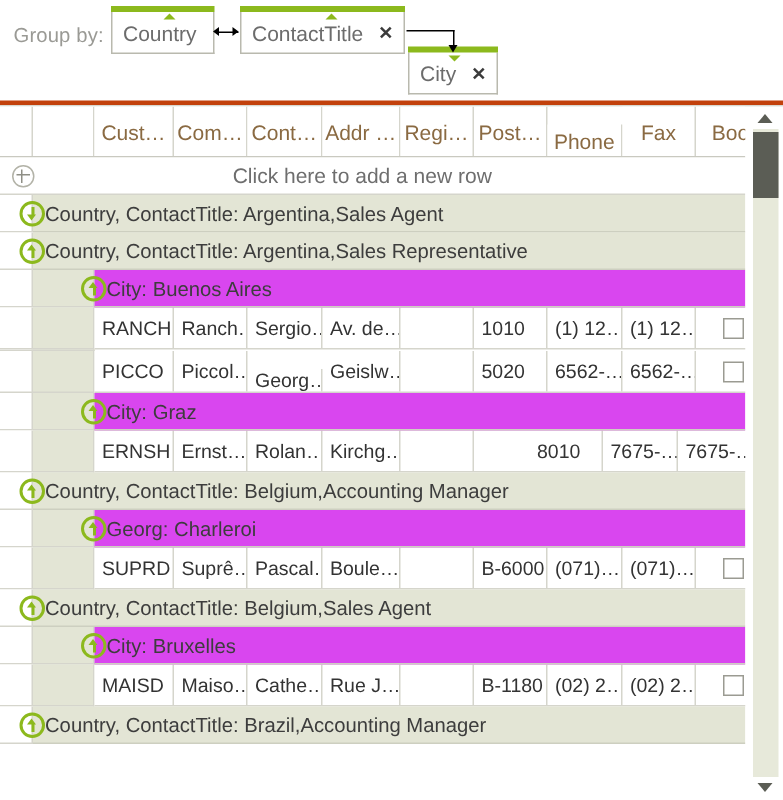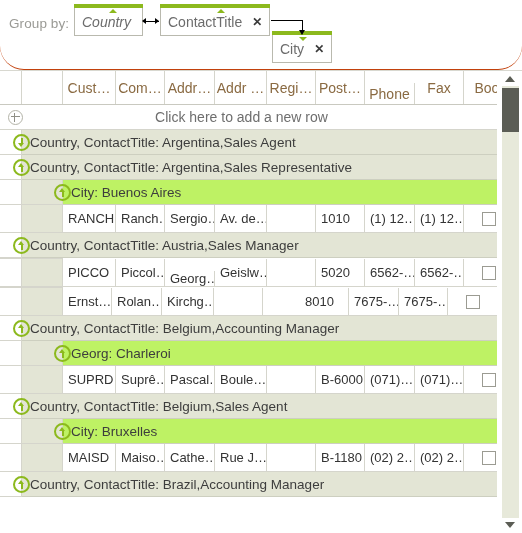--- a/index.html
+++ b/index.html
@@ -21,22 +21,21 @@
     font-size: 13px;
     color: #3d3d3d;
   }
 
   
   .groupby-panel {
     position: relative;
     height: 70px;
     box-sizing: border-box;
     background: #ffffff;
-    border-bottom: 1px solid #c2410c;
-    border-radius: 24px;
+    border-bottom: 3px solid #c2410c;
   }
   .groupby-label {
     position: absolute;
     left: 9px;
     top: 16px;
     font-size: 13.5px;
     color: #9a9a95;
     letter-spacing: .1px;
   }
   .chip {
@@ -81,21 +80,21 @@
     border-top: 4px solid #8cb91d;
   }
   .chip .chip-close {
     margin-left: 8px;
     font-size: 12px;
     font-weight: bold;
     color: #3b3b3b;
     line-height: 1;
     cursor: pointer;
   }
-  #chip-country { left: 74px; top: 8px; width: 69px; font-style: italic; }
+  #chip-country { left: 74px; top: 8px; width: 69px; }
   #chip-country .sort-caret { left: 34px; }
   #chip-contacttitle { left: 160px; top: 8px; width: 110px; }
   #chip-contacttitle .sort-caret { left: 56px; }
   #chip-city { left: 272px; top: 35px; width: 60px; }
   #chip-city .sort-caret { left: 26px; top: 2px; }
 
   .connector { position: absolute; background: #000; }
 
   
   .grid {
@@ -189,21 +188,21 @@
     align-items: center;
     background: #e4e6d7;
     box-sizing: border-box;
     border-bottom: 1px solid #cdcfc0;
     position: relative;
     flex: 1;
     display: flex;
     padding-left: 2px;
   }
   .grouprow.level1 { background: #e3e5d5; }
-  .grouprow.level2 { background: #bef264; }
+  .grouprow.level2 { background: #d946ef; }
   .grouprow-text {
     font-size: 13.5px;
     color: #3d3d3d;
     white-space: nowrap;
     padding-left: 6px;
   }
 
   
   .toggle {
     position: absolute;
@@ -332,21 +331,21 @@
   </div>
 
   <div class="grid">
     <div class="grid-viewport">
 
       <div class="header-row" id="header-row">
           <div class="header-cell spacer" style="width: 22px; flex: 0 0 22px;"></div>
           <div class="header-cell spacer" style="width: 41px; flex: 0 0 41px;"></div>
           <div class="header-cell" style="width: 53px; flex: 0 0 53px;">Cust…</div>
           <div class="header-cell" style="width: 49px; flex: 0 0 49px;">Com…</div>
-          <div class="header-cell" style="width: 50px; flex: 0 0 50px;">Addr…</div>
+          <div class="header-cell" style="width: 50px; flex: 0 0 50px;">Cont…</div>
           <div class="header-cell" style="width: 52px; flex: 0 0 52px;">Addr …</div>
           <div class="header-cell" style="width: 49px; flex: 0 0 49px; text-align: right;">Regi…</div>
           <div class="header-cell" style="width: 49px; flex: 0 0 49px;">Post…</div>
           <div class="header-cell" style="width: 50px; flex: 0 0 50px; margin-top: 12px;">Phone</div>
           <div class="header-cell" style="width: 49px; flex: 0 0 49px;">Fax</div>
           <div class="header-cell" style="width: 50px; flex: 0 0 50px;">Bool</div>
         </div>
 
       <div class="newrow">
         <div class="newrow-plus">
@@ -399,30 +398,20 @@
               <div class="cell num" style="flex: 0 0 49px;">1010</div>
               <div class="cell" style="flex: 0 0 50px;">(1) 12…</div>
               <div class="cell" style="flex: 0 0 49px;">(1) 12…</div>
               <div class="cell chk" style="flex: 0 0 50px;">
                 <div class="checkbox"></div>
               </div>
             </div>
           </div>
           <div class="row">
             <div class="gutter" style="flex: 0 0 22px;"></div>
-            <div class="grouprow level1">
-              <div class="toggle up" style="left: -9px; top: 4px;">
-                <div class="arrow-shaft"></div>
-                <div class="arrow-head"></div>
-              </div>
-              <div class="grouprow-text">Country, ContactTitle: Austria,Sales Manager</div>
-            </div>
-          </div>
-          <div class="row">
-            <div class="gutter" style="flex: 0 0 22px;"></div>
             <div class="gutter" style="flex: 0 0 41px; background: rgb(227, 229, 213);"></div>
           </div>
           <div class="row">
             <div class="gutter" style="flex: 0 0 22px;"></div>
             <div class="gutter" style="flex: 0 0 41px; background: rgb(227, 229, 213);"></div>
             <div class="datarow">
               <div class="cell" style="flex: 0 0 53px;">PICCO</div>
               <div class="cell" style="flex: 0 0 49px;">Piccol…</div>
               <div class="cell" style="flex: 0 0 50px; margin-top: 12px;">Georg…</div>
               <div class="cell" style="flex: 0 0 52px;">Geislw…</div>
@@ -431,25 +420,33 @@
               <div class="cell" style="flex: 0 0 50px;">6562-…</div>
               <div class="cell" style="flex: 0 0 49px;">6562-…</div>
               <div class="cell chk" style="flex: 0 0 50px;">
                 <div class="checkbox"></div>
               </div>
             </div>
           </div>
           <div class="row">
             <div class="gutter" style="flex: 0 0 22px;"></div>
             <div class="gutter" style="flex: 0 0 41px; background: rgb(227, 229, 213);"></div>
+            <div class="grouprow level2">
+              <div class="toggle up" style="left: -9px; top: 4px;">
+                <div class="arrow-shaft"></div>
+                <div class="arrow-head"></div>
+              </div>
+              <div class="grouprow-text">City: Graz</div>
+            </div>
           </div>
           <div class="row">
             <div class="gutter" style="flex: 0 0 22px;"></div>
             <div class="gutter" style="flex: 0 0 41px; background: rgb(227, 229, 213);"></div>
             <div class="datarow">
+              <div class="cell" style="flex: 0 0 53px;">ERNSH</div>
               <div class="cell" style="flex: 0 0 49px;">Ernst…</div>
               <div class="cell" style="flex: 0 0 50px;">Rolan…</div>
               <div class="cell" style="flex: 0 0 52px;">Kirchg…</div>
               <div class="cell" style="flex: 0 0 49px;"></div>
               <div class="cell num" style="flex: 0 0 49px; margin-left: 37px;">8010</div>
               <div class="cell" style="flex: 0 0 50px;">7675-…</div>
               <div class="cell" style="flex: 0 0 49px;">7675-…</div>
               <div class="cell chk" style="flex: 0 0 50px;">
                 <div class="checkbox"></div>
               </div>

